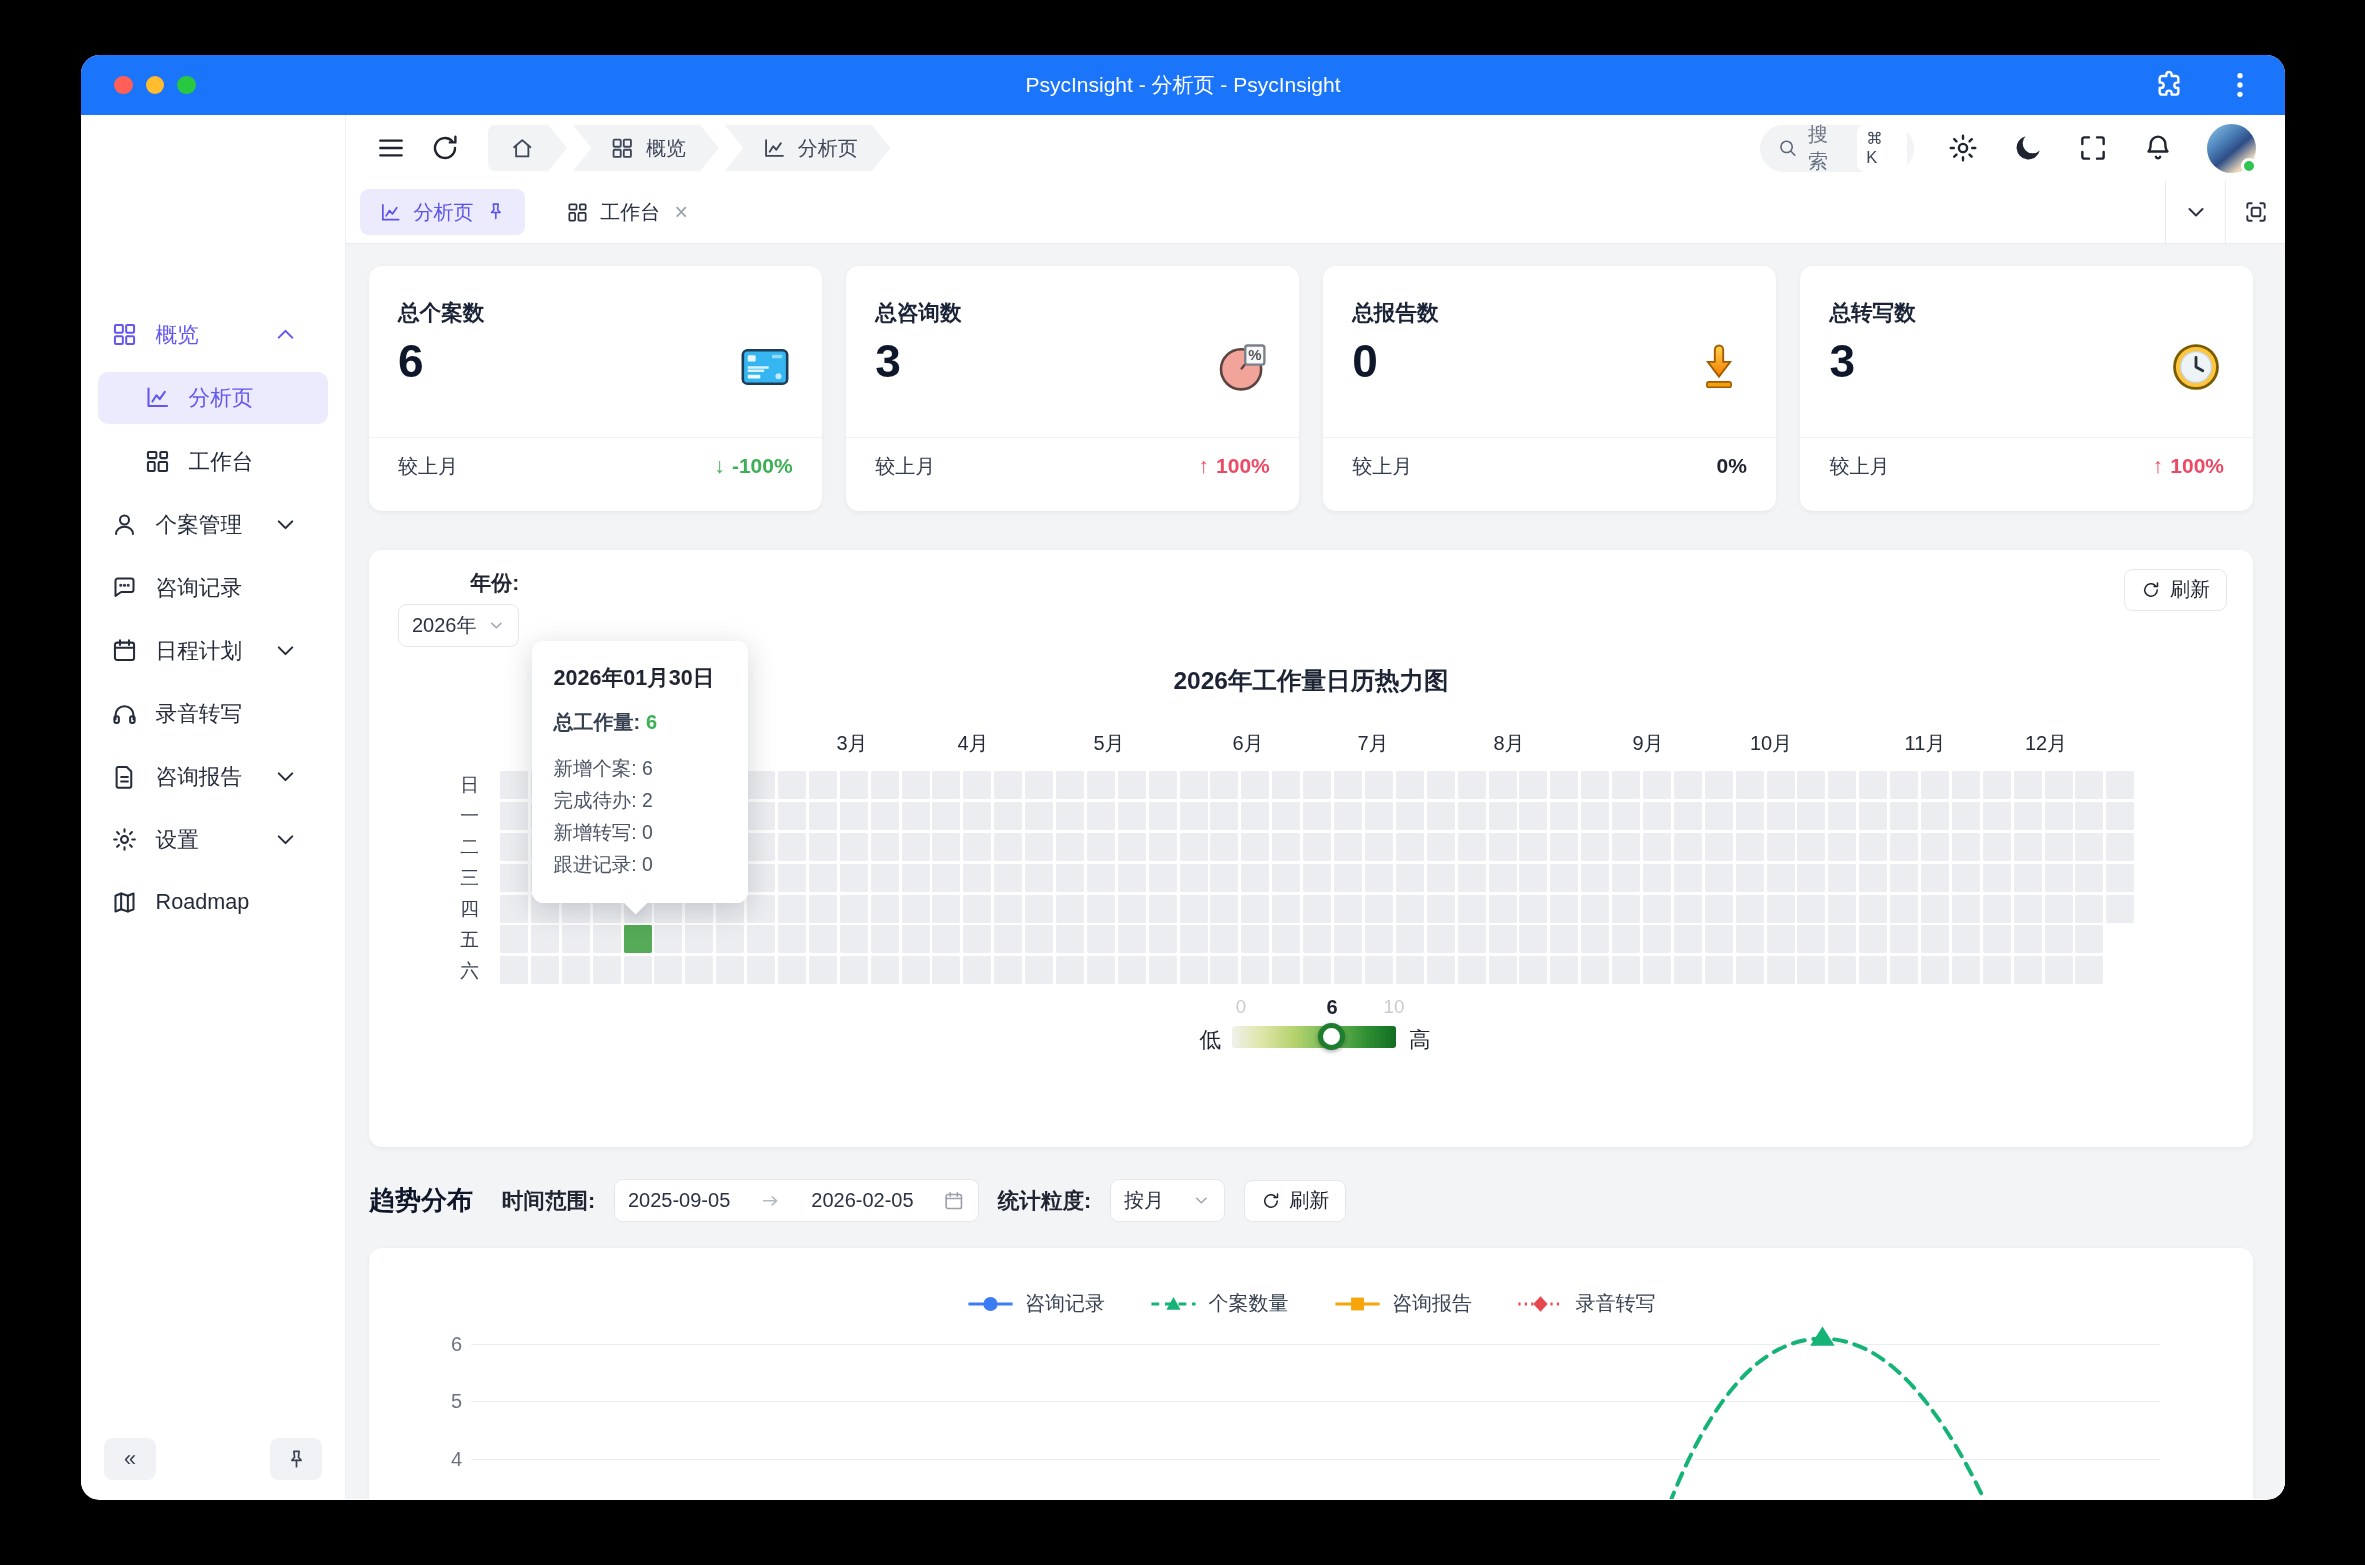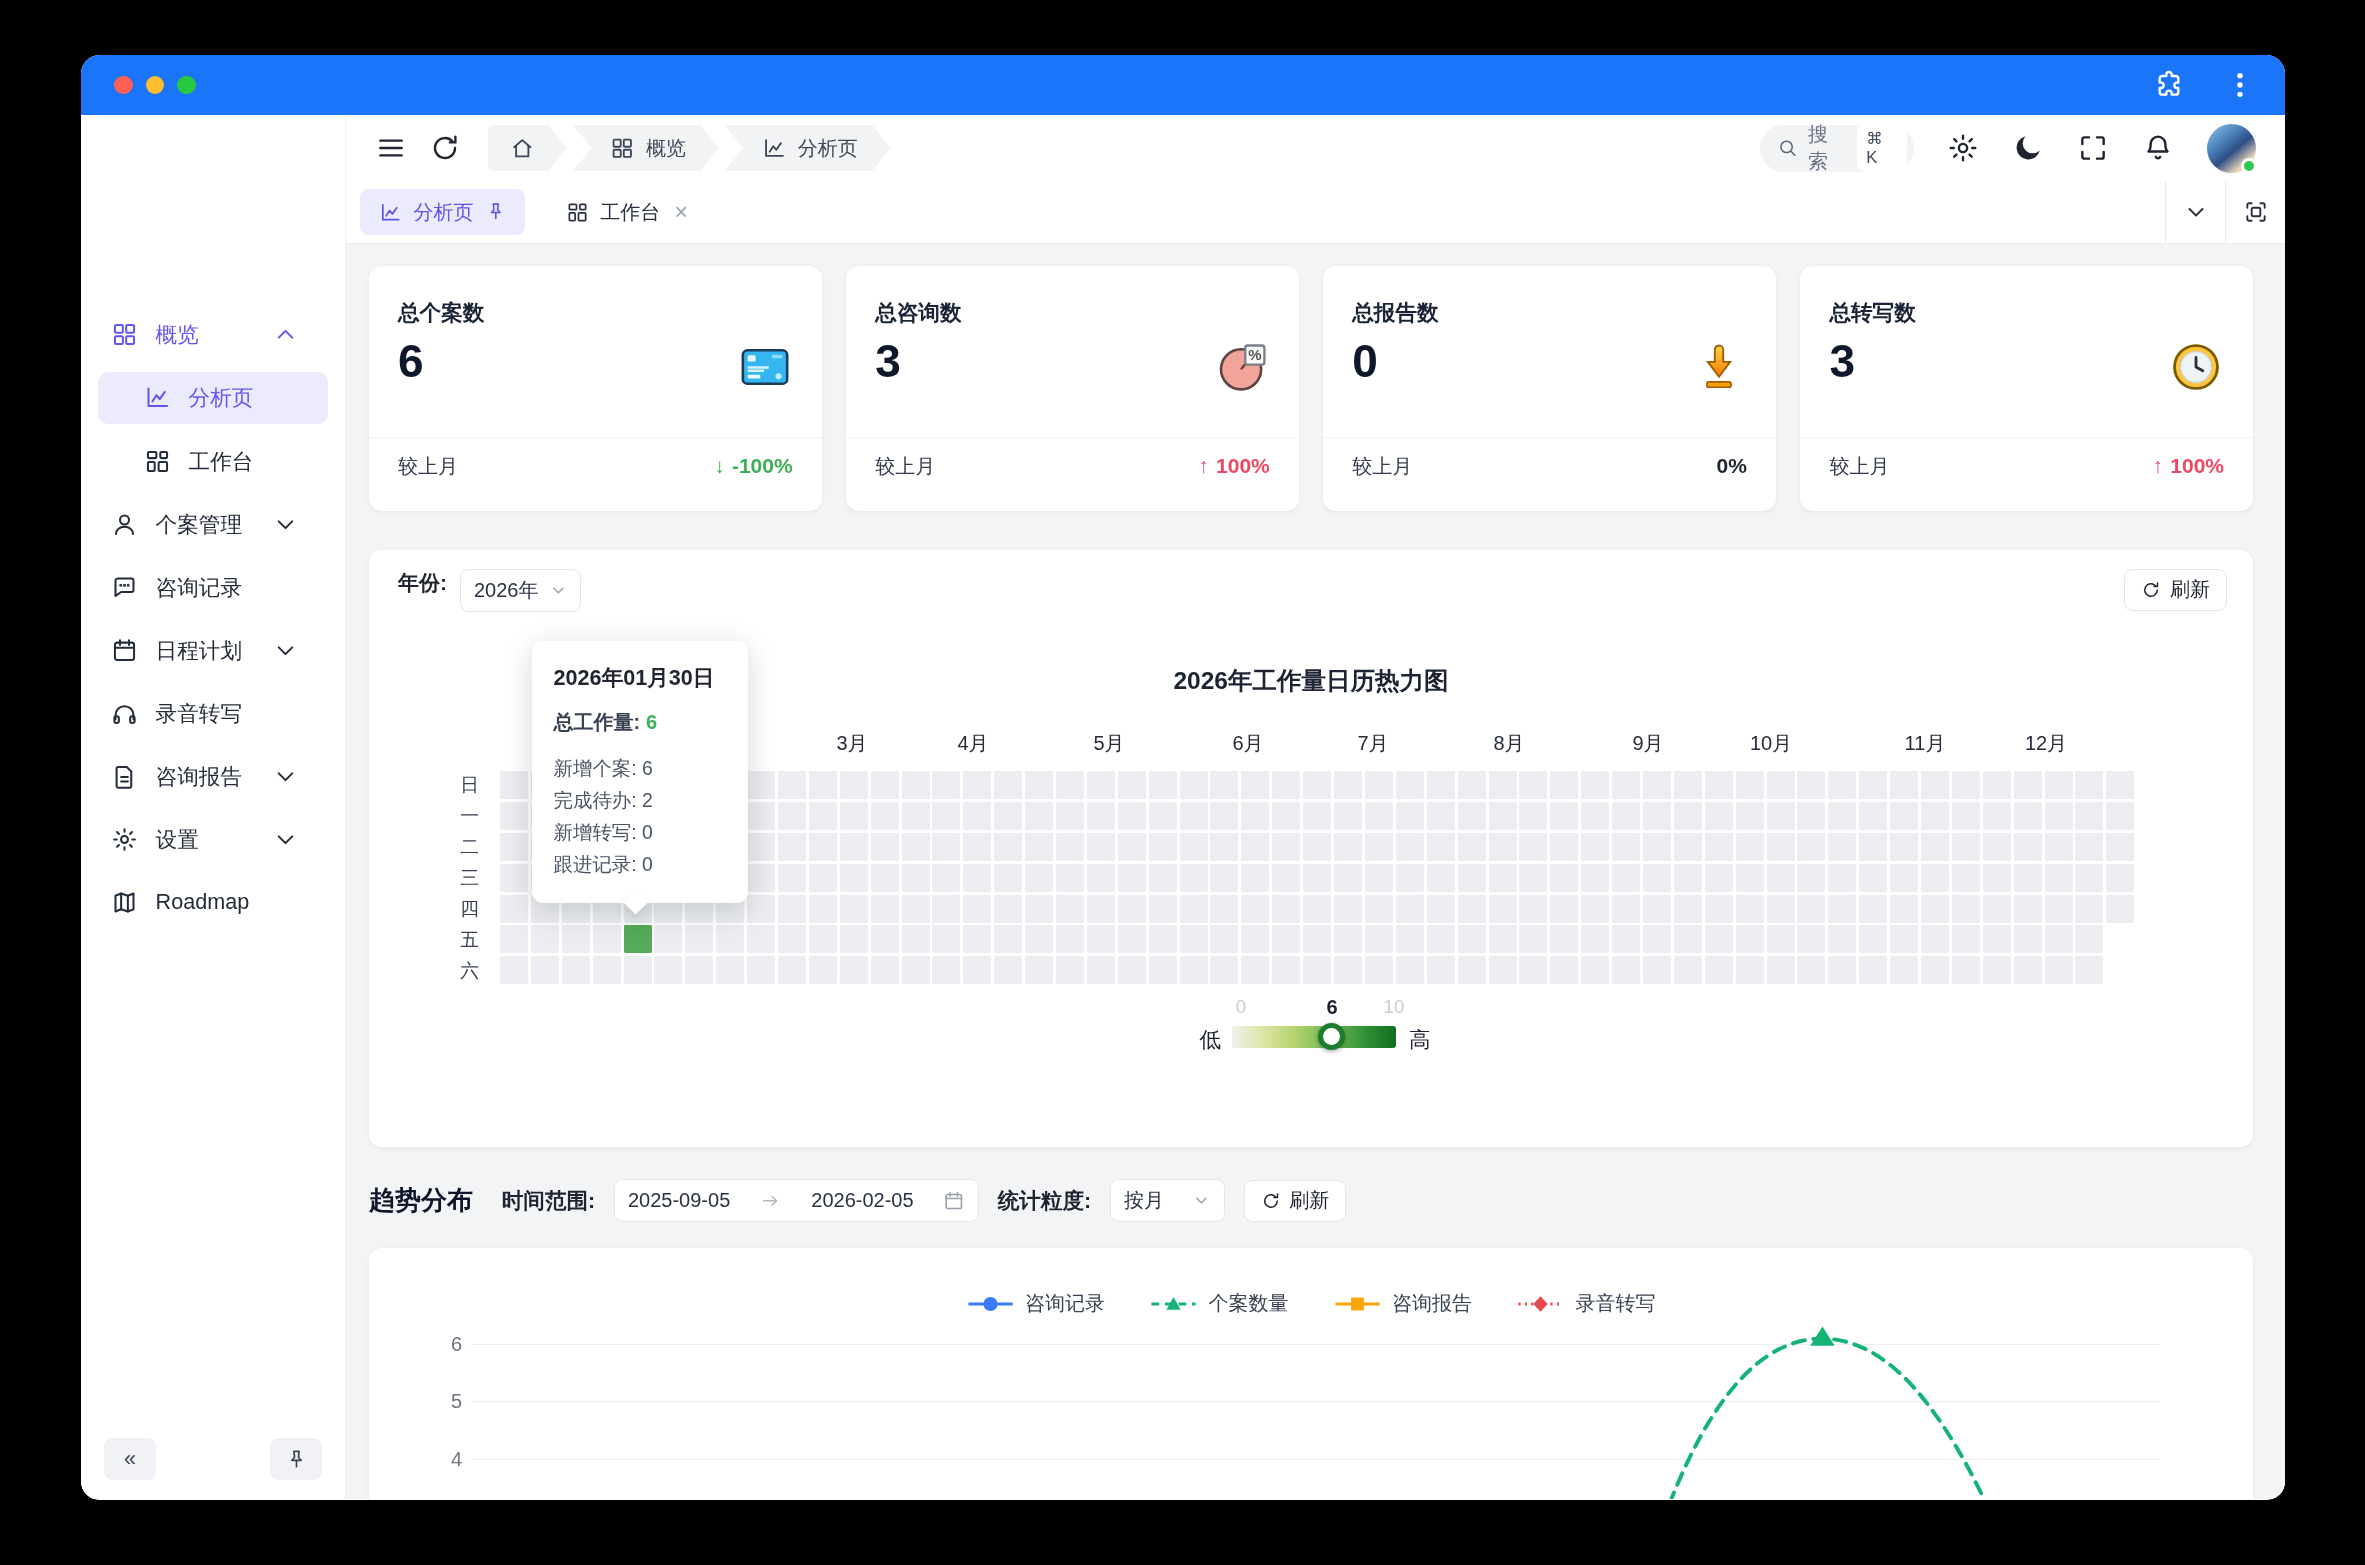--- a/index.html
+++ b/index.html
@@ -74,21 +74,21 @@
   .c-icon{position:absolute;right:29px;top:73px;width:56px;height:56px;}
   .c-div{position:absolute;left:0;right:0;top:171px;height:1.4px;background:#f0f1f4;}
   .c-foot{position:absolute;left:29px;right:29px;top:187px;display:flex;justify-content:space-between;align-items:center;font-size:20px;color:#333b4c;}
   .change{font-weight:700;display:flex;align-items:center;gap:7.2px;font-size:21px;}
   .change.green{color:#3cb054;}
   .change.red{color:#ee4964;}
   .change.plain{color:#1f2430;font-weight:600;}
 
   
   .hm-card{position:absolute;left:23px;top:306px;width:1884px;height:597px;background:#fff;border-radius:13px;box-shadow:0 1.4px 5.8px rgba(16,24,40,.05);}
-  .hm-toprow{position:absolute;left:29px;top:18.7px;display:flex;align-items:flex-start;gap:13px;font-size:21px;color:#1f2430;font-weight:600;}
+  .hm-toprow{position:absolute;left:29px;top:18.7px;display:flex;align-items:flex-end;gap:7px;font-size:21px;color:#1f2430;font-weight:600;flex-direction:column;}
   .ctl{background:#fff;border:1.4px solid #e4e6ea;border-radius:8.6px;height:43px;display:flex;align-items:center;gap:10px;padding:0 13px;font-size:20px;color:#2a3142;font-weight:400;cursor:pointer;}
   .ctl .chevsm{width:18.7px;height:18.7px;color:#9aa1ad;}
   .hm-refresh{position:absolute;right:26px;top:18.7px;}
   .btn{background:#fff;border:1.4px solid #e4e6ea;border-radius:8.6px;height:42px;display:flex;align-items:center;gap:8.6px;padding:0 16px;font-size:20px;color:#1f2430;cursor:pointer;}
   .btn .ico{width:20px;height:20px;}
   .hm-title{position:absolute;left:0;right:0;top:114px;text-align:center;font-size:24.5px;font-weight:700;color:#1c2333;}
   .hm-months{position:absolute;left:131px;top:180px;width:1640px;height:24.5px;}
   .hm-month{position:absolute;transform:translateX(-50%);font-size:20px;color:#252b3a;}
   .hm-weekdays{position:absolute;left:75px;top:221px;width:42px;}
   .hm-wd{position:absolute;right:7.2px;width:35px;height:28px;line-height:28px;text-align:right;font-size:18.7px;color:#374151;}
@@ -129,20 +129,21 @@
 </head>
 <body>
 
 <div class="window">
   <div class="titlebar">
     <div class="traffic">
       <span class="light" style="background:#ff5f57"></span>
       <span class="light" style="background:#febc2e"></span>
       <span class="light" style="background:#28c840"></span>
     </div>
+    <div class="tb-title">PsycInsight - 分析页 - PsycInsight</div>
     <div class="tb-right">
       <span class="ico" id="puzzle-slot">
           <svg viewBox="0 0 24 24" fill="none" stroke="currentColor" stroke-width="1.8" stroke-linecap="round" stroke-linejoin="round">
             <path d="M14 4.2a2 2 0 1 0-4 0v1H7a2 2 0 0 0-2 2v3h1a2 2 0 1 1 0 4H5v3a2 2 0 0 0 2 2h3v-1a2 2 0 1 1 4 0v1h3a2 2 0 0 0 2-2v-3h-1a2 2 0 1 1 0-4h1v-3a2 2 0 0 0-2-2h-3v-1z" <="" svg=""></path>
           </svg>
         </span>
       <span class="ico" id="kebab-slot">
           <svg viewBox="0 0 24 24">
             <circle cx="12" cy="5" r="2" fill="currentColor"></circle>
             <circle cx="12" cy="12" r="2" fill="currentColor"></circle>

